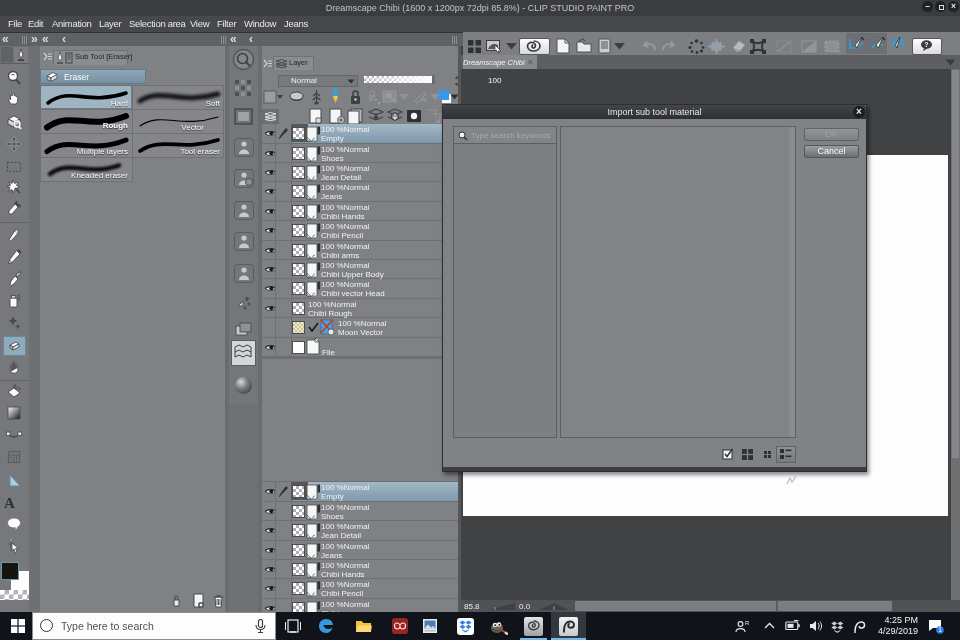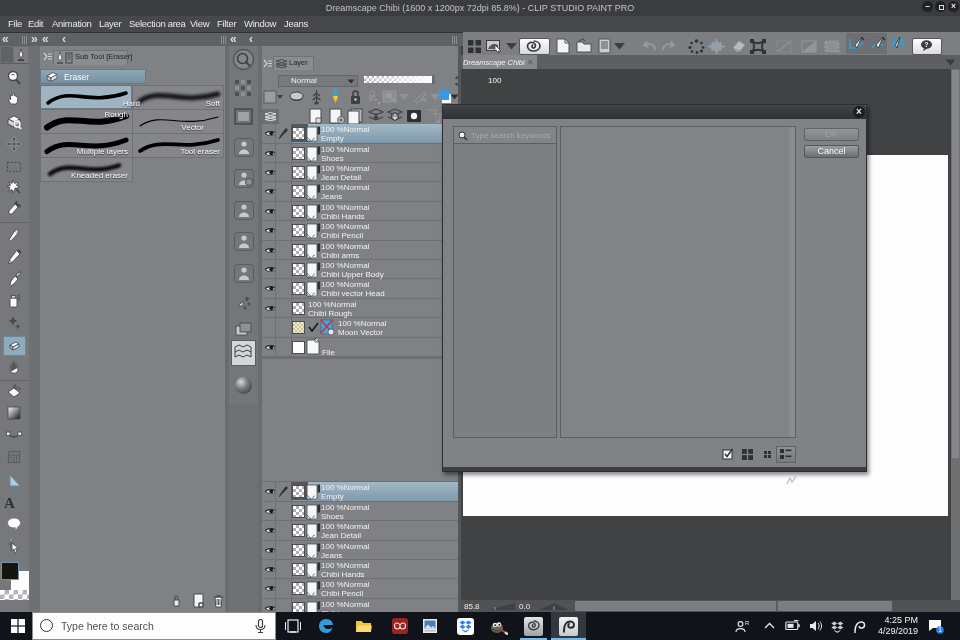--- a/index.html
+++ b/index.html
@@ -371,23 +371,23 @@
         </filter>
 <filter id="blur2" x="-20%" y="-60%" width="140%" height="220%">
           <feGaussianBlur stdDeviation="0.8"></feGaussianBlur>
         </filter>
       </defs>
 <g stroke="#6f7174" stroke-width="1">
         <path d="M0 0.5 L184 0.5 M0 24.5 L184 24.5 M0 48.5 L184 48.5 M0 72.5 L92 72.5 M0 96.5 L92 96.5 M92 72.5 L184 72.5"></path>
         <path d="M0.5 0 L0.5 97 M92.5 0 L92.5 97 M183.5 0 L183.5 73"></path>
       </g>
 </svg>
-<span class="abs tlab" style="left:12px;top:53px;width:88px;">Hard</span>
+<span class="abs tlab" style="left:0;top:53px;width:88px;">Hard</span>
 <span class="abs tlab" style="left:92px;top:53px;width:88px;">Soft</span>
-<span class="abs tlab" style="left:0;top:64px;width:88px;">Rough</span>
+<span class="abs tlab" style="left:0;top:75px;width:88px;font-weight:bold;">Rough</span>
 <span class="abs tlab" style="left:76px;top:77px;width:88px;">Vector</span>
 <span class="abs tlab" style="left:0;top:101px;width:88px;">Multiple layers</span>
 <span class="abs tlab" style="left:92px;top:101px;width:88px;">Tool eraser</span>
 <span class="abs tlab" style="left:0;top:125px;width:88px;">Kneaded eraser</span>
 
 <svg class="abs" style="left:130px;top:548px;" width="13" height="14" viewBox="0 0 13 14">
       <path d="M4 6 L9 6 L9 12 L4 12 Z" fill="#e8e9ea" stroke="#4a4c4e"></path>
       <path d="M5 6 L5 3.5 A1.5 1.5 0 0 1 8 3.5 L8 6" fill="none" stroke="#4a4c4e" stroke-width="1.1"></path>
     </svg>
 <svg class="abs" style="left:152px;top:547px;" width="13" height="15" viewBox="0 0 13 15">
@@ -1027,20 +1027,21 @@
     </svg>
 <div class="abs" style="left:874px;top:3px;width:44px;height:22px;text-align:right;color:#f2f3f4;font-size:9px;line-height:11px;">4:25 PM<br>4/29/2019</div>
 <svg class="abs" style="left:928px;top:7px;" width="16" height="15" viewBox="0 0 16 15">
       <path d="M1 1 L13 1 L13 9 L5 9 L1 12 Z" fill="#fdfdfd"></path>
       <circle cx="12" cy="11" r="3.8" fill="#2f7fe8"></circle>
       <text x="12" y="13.4" font-size="6.5" fill="#fff" text-anchor="middle" font-family="Liberation Sans">1</text>
     </svg>
 </div>
 <div class="abs" id="dialog">
 <div class="abs" style="left:0;top:0;width:423px;height:14px;background:linear-gradient(#43454a,#2d2f33);border-radius:2px 2px 0 0;"></div>
+<div class="abs" style="left:0;top:0;width:423px;height:14px;text-align:center;color:#e4e5e7;font-size:9px;line-height:14px;">Import sub tool material</div>
 <div class="abs" style="left:410px;top:1px;width:12px;height:12px;border-radius:50%;background:#1b1d20;color:#e8e9ea;font-size:10px;line-height:11px;text-align:center;font-weight:bold;">×</div>
 
 <div class="abs" style="left:10px;top:21px;width:104px;height:312px;background:#7d7f82;border:1px solid #5d5f63;box-sizing:border-box;"></div>
 <div class="abs" style="left:10px;top:21px;width:104px;height:18px;background:#828487;border:1px solid #5d5f63;box-sizing:border-box;"></div>
 <svg class="abs" style="left:15px;top:26px;" width="10" height="10" viewBox="0 0 10 10">
       <circle cx="4" cy="4" r="3" fill="#f2f3f4" stroke="#2e3033" stroke-width="1"></circle>
       <path d="M6.2 6.2 L9 9" stroke="#2e3033" stroke-width="1.4"></path>
     </svg>
 <span class="abs" style="left:28px;top:26px;font-size:8px;color:#a9abad;">Type search keywords</span>
 

